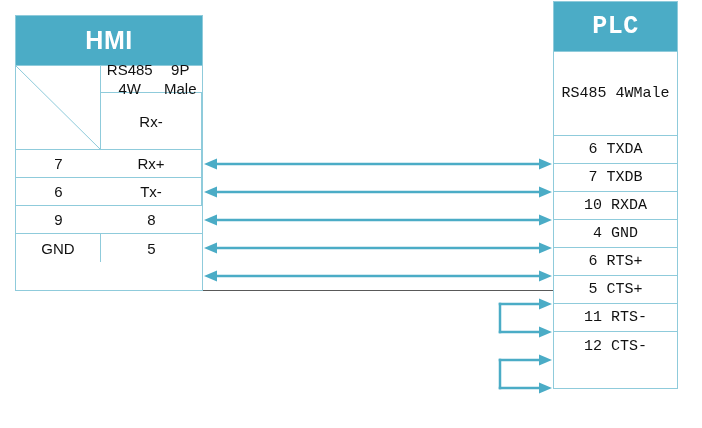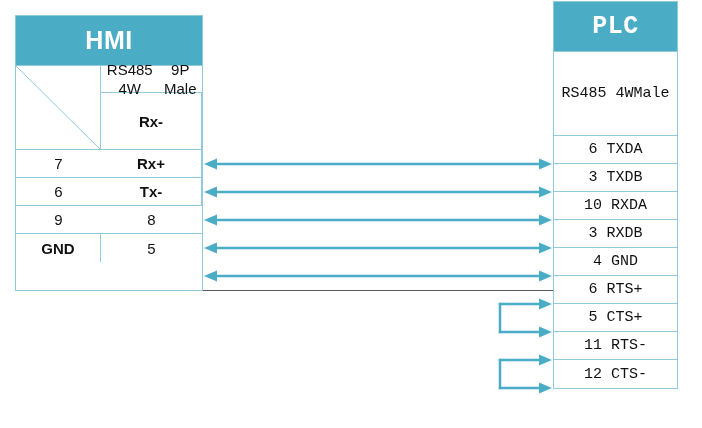--- a/index.html
+++ b/index.html
@@ -54,21 +54,21 @@
   }
   .cell {
     display: flex;
     align-items: center;
     justify-content: center;
     font-size: 15px;
     line-height: 19px;
     text-align: center;
     border-bottom: 1px solid var(--border, #8fcbdb);
   }
-  .cell.col-divider { border-right: 1px solid var(--border, #8fcbdb); font-weight: bold; }
+  .cell.col-divider { border-right: 1px solid var(--border, #8fcbdb); }
   .cell.last { border-bottom: none; }
   .cell.multiline { flex-direction: row; }
   .diag-cell {
     grid-column: 1;
     grid-row: 1 / 3;
   }
   .overlay {
     position: absolute;
     left: 0; top: 0;
     width: 702px;
@@ -112,23 +112,22 @@
   </div>
 
   <div class="pin-table plc-table">
     <div class="table-header">PLC</div>
     <div class="plc-body">
       <div class="cell multiline">
         <span>RS485 4W</span>
         <span>Male</span>
       </div>
       <div class="cell">6 TXDA</div>
-      <div class="cell">3 TXDB</div>
+      <div class="cell">7 TXDB</div>
       <div class="cell">10 RXDA</div>
-      <div class="cell">3 RXDB</div>
       <div class="cell">4 GND</div>
       <div class="cell">6 RTS+</div>
       <div class="cell">5 CTS+</div>
       <div class="cell">11 RTS-</div>
       <div class="cell last">12 CTS-</div>
     </div>
   </div>
 
   <svg class="overlay" viewBox="0 0 702 428" xmlns="http://www.w3.org/2000/svg">
 

